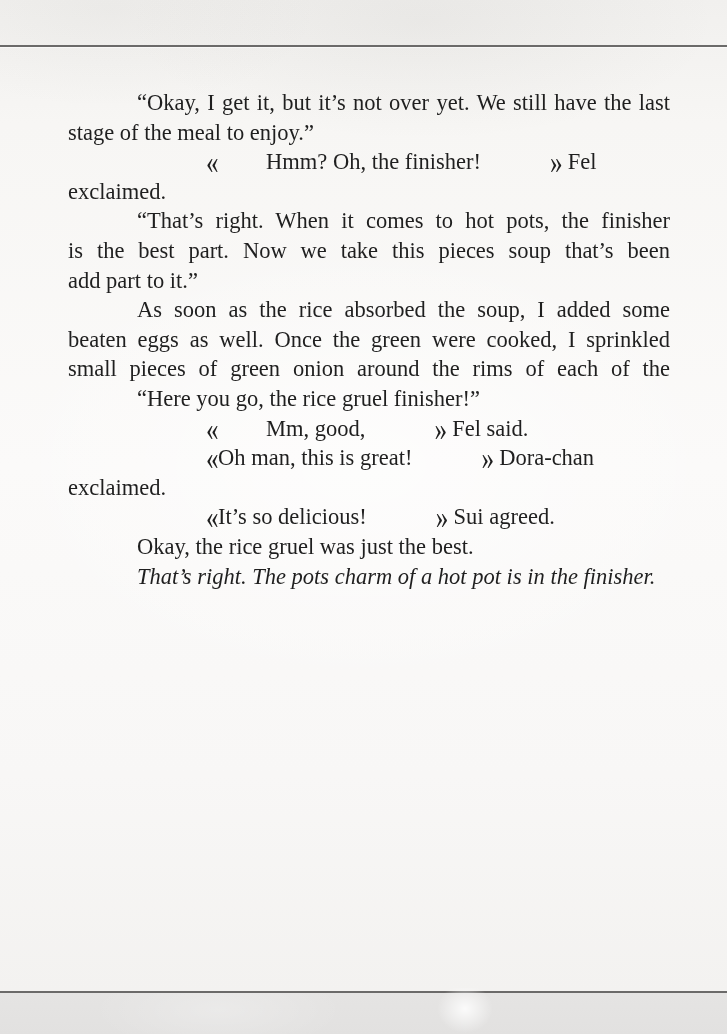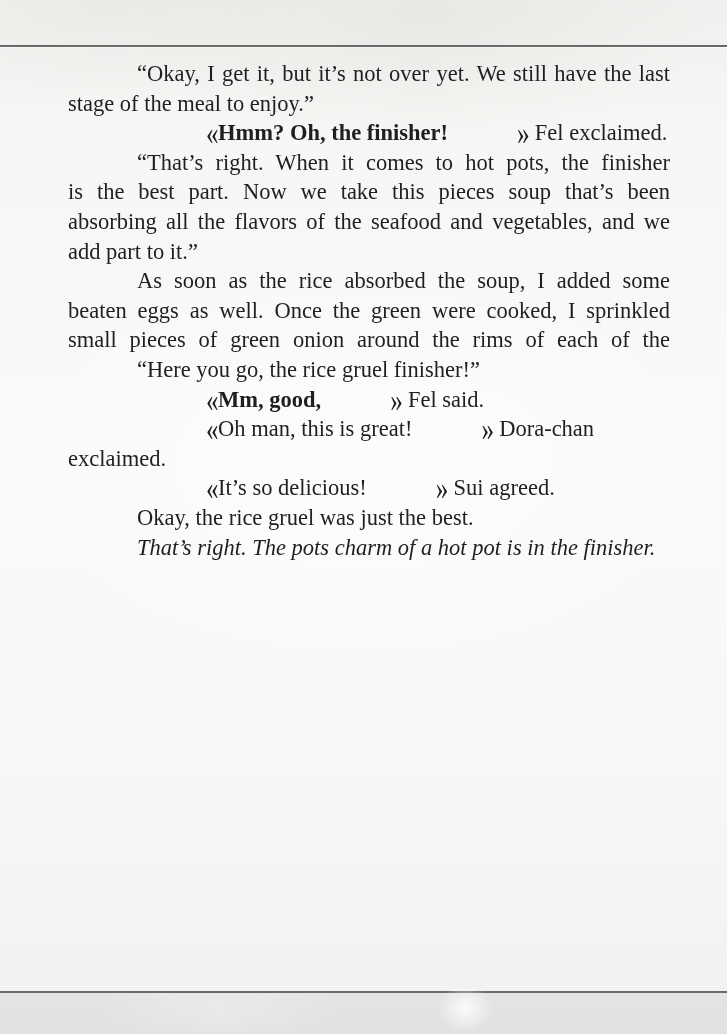--- a/index.html
+++ b/index.html
@@ -39,33 +39,33 @@
     position: absolute;
     left: 436px;
     top: 988px;
     width: 58px;
     height: 46px;
     background: radial-gradient(ellipse at 50% 45%, rgba(255,255,255,0.85), rgba(255,255,255,0) 68%);
     pointer-events: none;
   }
   .text-block {
     position: absolute;
-    top: 29px;
+    top: 58px;
     left: 68px;
     width: 602px;
     padding-top: 30px;
     font-size: 22.5px;
     line-height: 29.6px;
     color: var(--text, #1f1f1f);
   }
   .para { margin: 0; }
   .line { min-height: 29.6px; }
   .line.indent { text-indent: 69px; }
   .line.just { text-align: justify; text-align-last: justify; }
-  .b { font-weight: 700; }
+  .b { font-weight: 400; margin-left: 48px; }
   .i { font-style: italic; }
   .brk {
     display: inline-block;
     font-weight: 400;
     font-size: 1.12em;
     transform: scaleY(1.32);
     vertical-align: -1px;
     letter-spacing: -0.02em;
   }
 </style>
@@ -78,21 +78,20 @@
     <div class="para">
       <div class="line indent just"><span>“Okay, I get it, but it’s not over yet. We still have the last</span></div>
       <div class="line"><span>stage of the meal to enjoy.”</span></div>
     </div>
     <div class="para">
       <div class="line indent"><span class="brk">«</span><span class="b">Hmm? Oh, the finisher!</span><span class="brk">»</span><span> Fel exclaimed.</span></div>
     </div>
     <div class="para">
       <div class="line indent just"><span>“That’s right. When it comes to hot pots, the finisher</span></div>
       <div class="line just"><span>is the best part. Now we take this pieces soup that’s been</span></div>
-      <div class="line just"><span>absorbing all the flavors of the seafood and vegetables, and we</span></div>
       <div class="line"><span>add part to it.”</span></div>
     </div>
     <div class="para">
       <div class="line indent just"><span>As soon as the rice absorbed the soup, I added some</span></div>
       <div class="line just"><span>beaten eggs as well. Once the green were cooked, I sprinkled</span></div>
       <div class="line just"><span>small pieces of green onion around the rims of each of the</span></div>
     </div>
     <div class="para">
       <div class="line indent"><span>“Here you go, the rice gruel finisher!”</span></div>
     </div>

